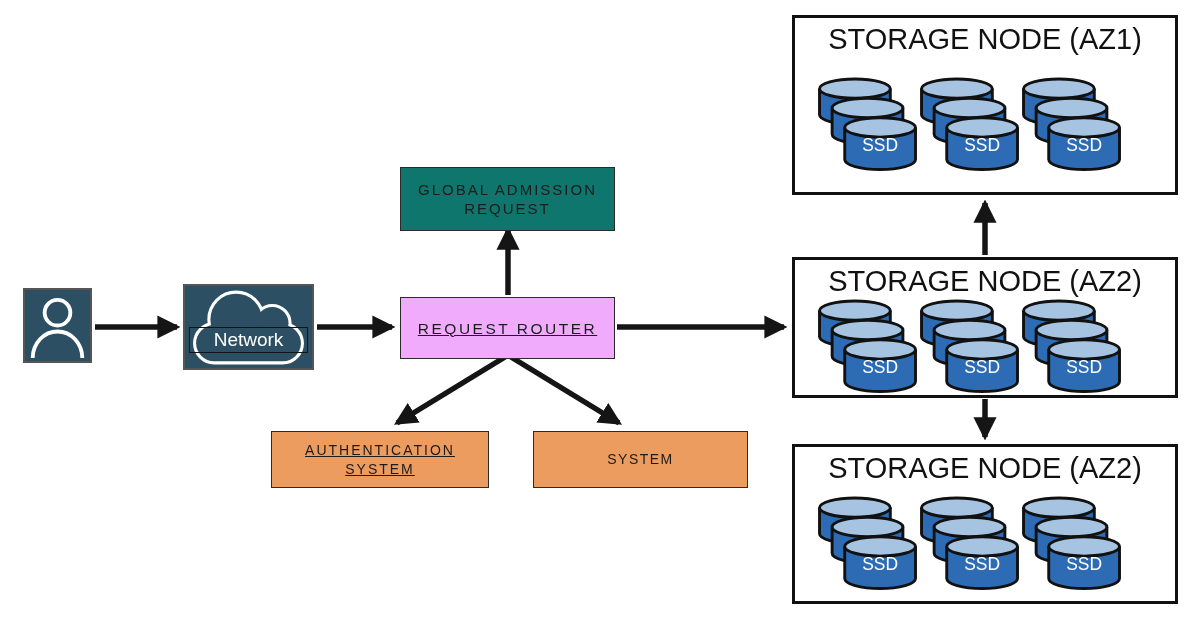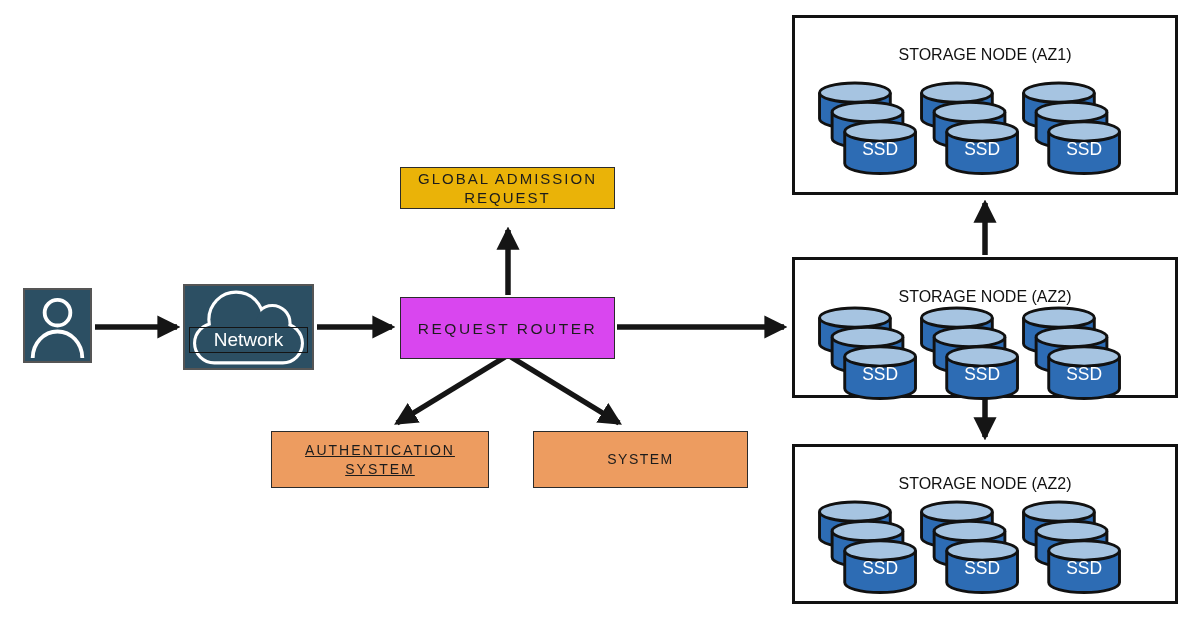--- a/index.html
+++ b/index.html
@@ -21,31 +21,31 @@
     display:flex;align-items:center;justify-content:center;box-sizing:border-box;
   }
 
   
   .box{
     position:absolute;display:flex;flex-direction:column;align-items:center;justify-content:center;
     text-align:center;color:#1c1c1c;border:1.5px solid #2b2b2b;box-sizing:border-box;
     line-height:19px;
   }
   .box span{display:block;white-space:nowrap;}
-  .gac{left:400px;top:167px;width:215px;height:42px;background:#eab308;font-size:15px;letter-spacing:2px;}
-  .router{left:400px;top:297px;width:215px;height:62px;background:#d946ef;font-size:15.5px;letter-spacing:2.5px;}
+  .gac{left:400px;top:167px;width:215px;height:64px;background:#0f766e;font-size:15px;letter-spacing:2px;}
+  .router{left:400px;top:297px;width:215px;height:62px;background:#f0abfc;font-size:15.5px;letter-spacing:2.5px;text-decoration:underline;}
   .auth{left:271px;top:431px;width:218px;height:57px;background:#ED9C60;font-size:14px;letter-spacing:2px;text-decoration:underline;}
   .pms{left:533px;top:431px;width:215px;height:57px;background:#ED9C60;font-size:14px;letter-spacing:1.5px;}
 
   
   .node{
     position:absolute;background:#fff;border:3px solid #111;box-sizing:border-box;
     display:flex;flex-direction:column;
   }
-  .node-title{text-align:center;font-size:16px;color:#111;padding-top:5px;white-space:nowrap;margin-top:23px;}
+  .node-title{text-align:center;font-size:29px;color:#111;padding-top:5px;white-space:nowrap;}
   .stacks{flex:1;display:flex;align-items:center;padding:0 22px;}
   .stack{width:102px;height:95px;}
   .stack text{font-family:"Liberation Sans",sans-serif;}
   .az1{left:792px;top:15px;width:386px;height:180px;}
   .az2m{left:792px;top:257px;width:386px;height:141px;}
   .az2b{left:792px;top:444px;width:386px;height:160px;}
   .defs{position:absolute;width:0;height:0;}
 </style>
 </head>
 <body>

